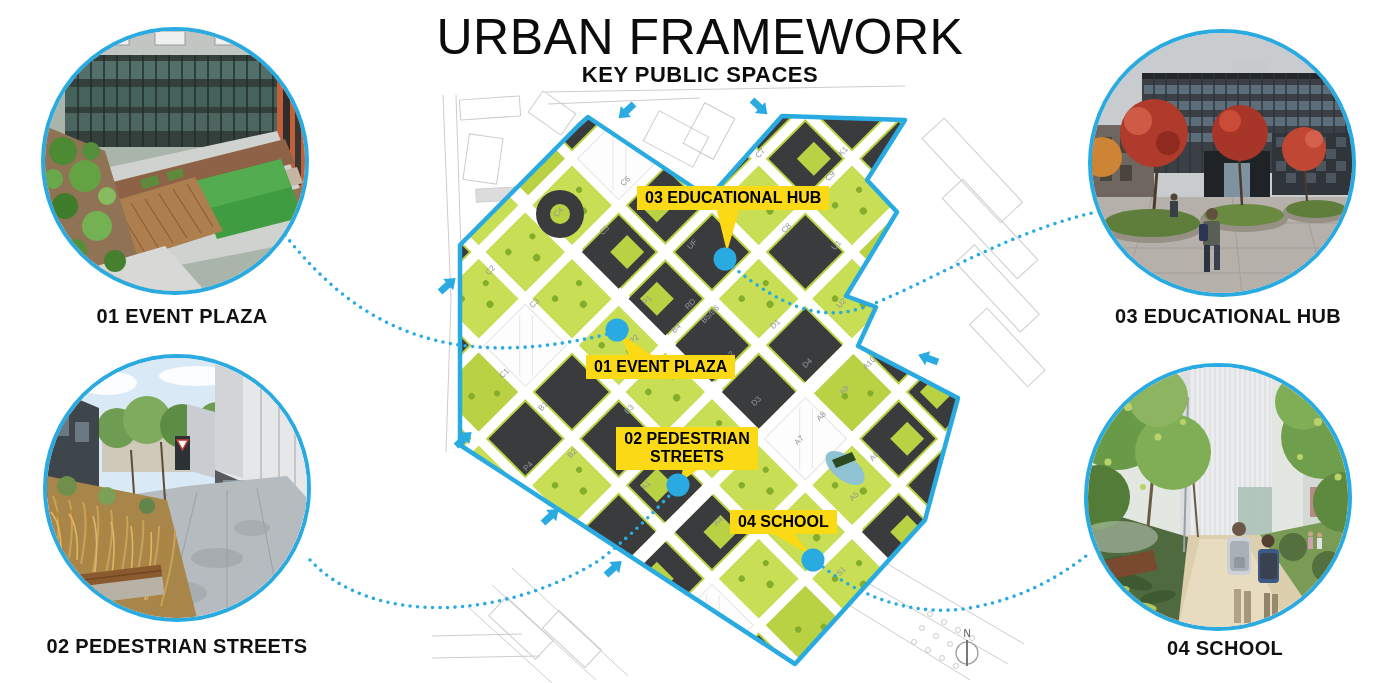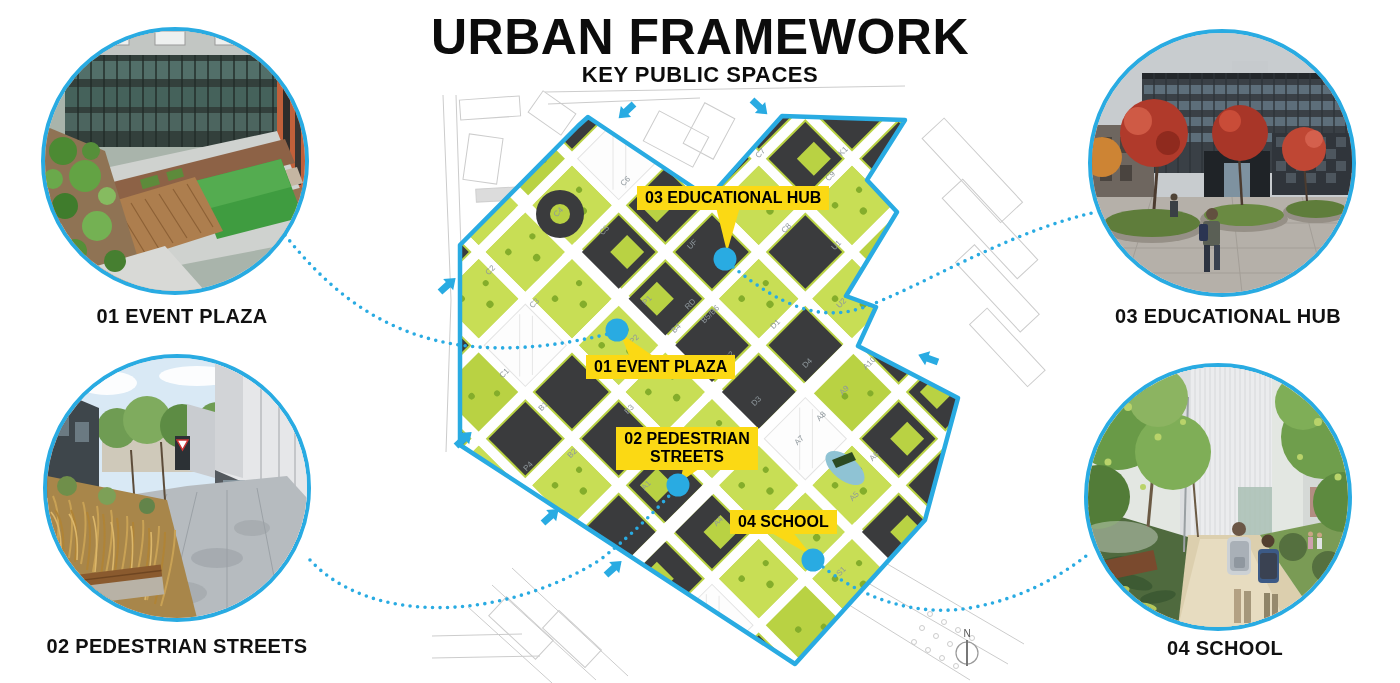--- a/index.html
+++ b/index.html
@@ -1,19 +1,19 @@
 <!DOCTYPE html>
 <html><head>
 <meta charset="utf-8">
 <style>
   html,body{margin:0;padding:0;background:#ffffff;}
   body{width:1400px;height:683px;position:relative;overflow:hidden;
        font-family:"Liberation Sans", sans-serif;-webkit-font-smoothing:antialiased;}
   .title{position:absolute;left:0;top:12px;width:1400px;text-align:center;
-         font-size:50px;font-weight:700;letter-spacing:.5px;color:#0c0c0c;line-height:1.0;}
+         font-size:50px;font-weight:400;letter-spacing:.5px;color:#0c0c0c;line-height:1.0;}
   .subtitle{position:absolute;left:0;top:62px;width:1400px;text-align:center;
          font-size:22px;font-weight:800;letter-spacing:.5px;color:#0c0c0c;}
   #map-svg{position:absolute;left:0;top:0;z-index:1;}
   .photo{position:absolute;width:268px;height:268px;border-radius:50%;
          border:4px solid #29ABE2;overflow:hidden;box-sizing:border-box;z-index:3;background:#dfe3df;}
   .photo svg{display:block;width:100%;height:100%;}
   .caption{position:absolute;width:280px;text-align:center;font-size:20px;font-weight:800;
            color:#111;letter-spacing:.3px;z-index:3;}
   .callout{position:absolute;background:#FBD914;color:#000;font-weight:800;font-size:16px;
            text-align:center;padding:3px 8px;line-height:1.15;z-index:4;white-space:nowrap;}

